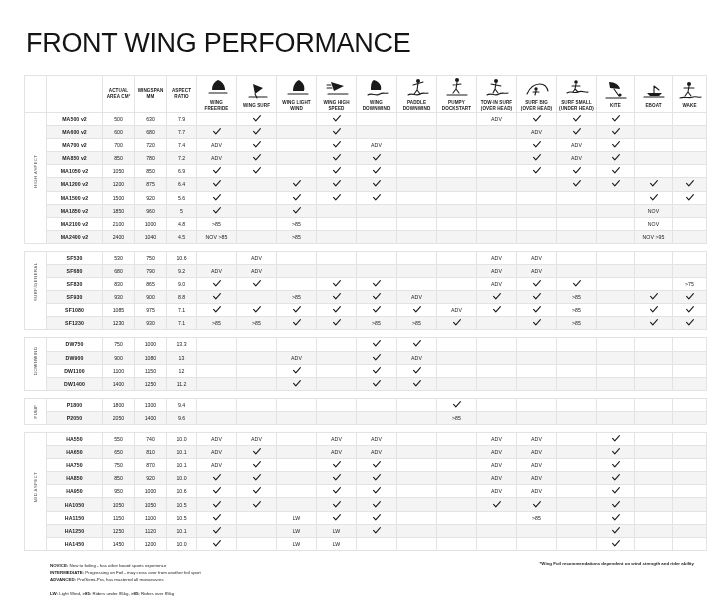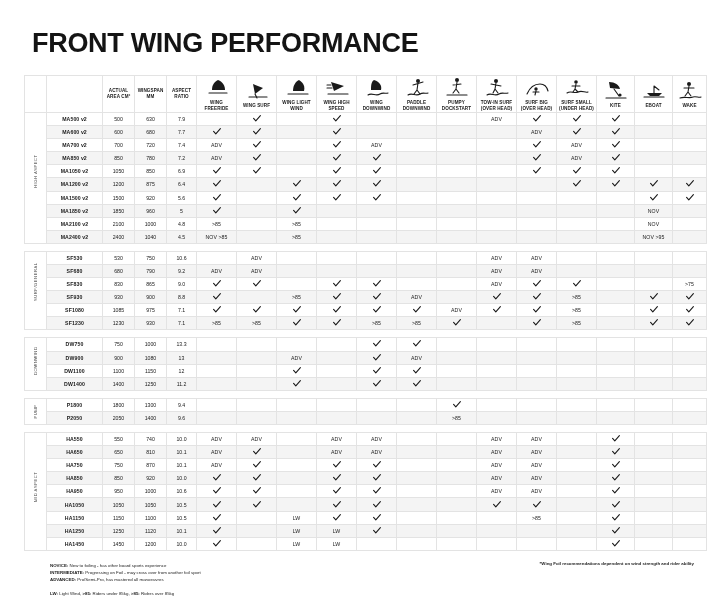--- a/index.html
+++ b/index.html
@@ -16,23 +16,23 @@
   }
   .page {
     position: relative;
     width: 720px;
     height: 600px;
     box-sizing: border-box;
     padding: 22px 24px 0 24px;
   }
   .title {
     font-size: 27px;
-    font-weight: bold;
+    font-weight: normal;
     letter-spacing: -0.3px;
-    margin: 6px 0 16px 8px;
+    margin: 6px 0 16px 2px;
     color: #141414;
   }
   table.matrix {
     border-collapse: collapse;
     width: 672px;
     table-layout: fixed;
   }
   table.matrix td, table.matrix th {
     border: 1px solid #e3e3e3;
     padding: 0;

